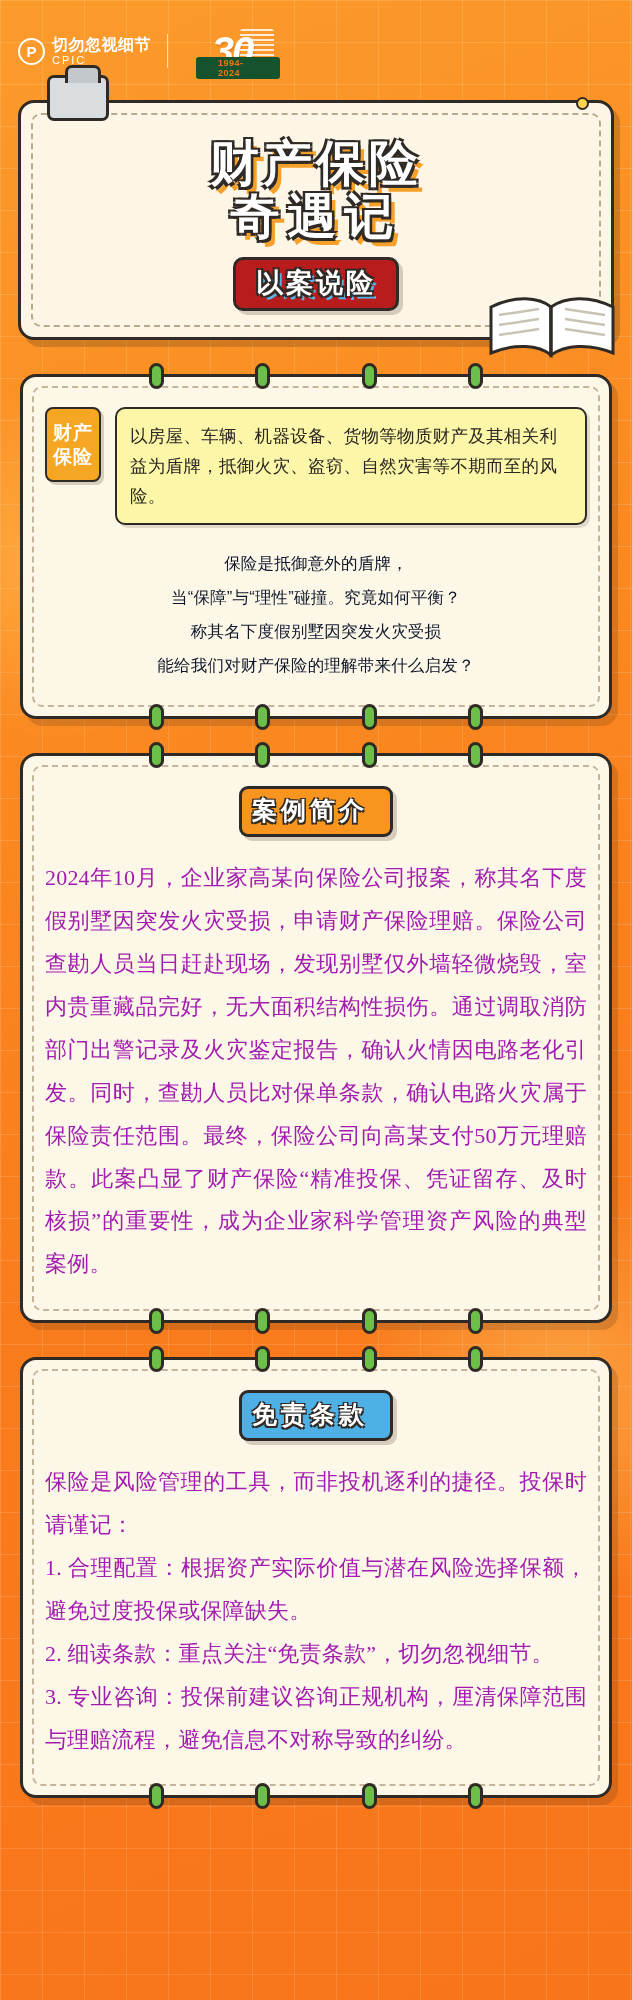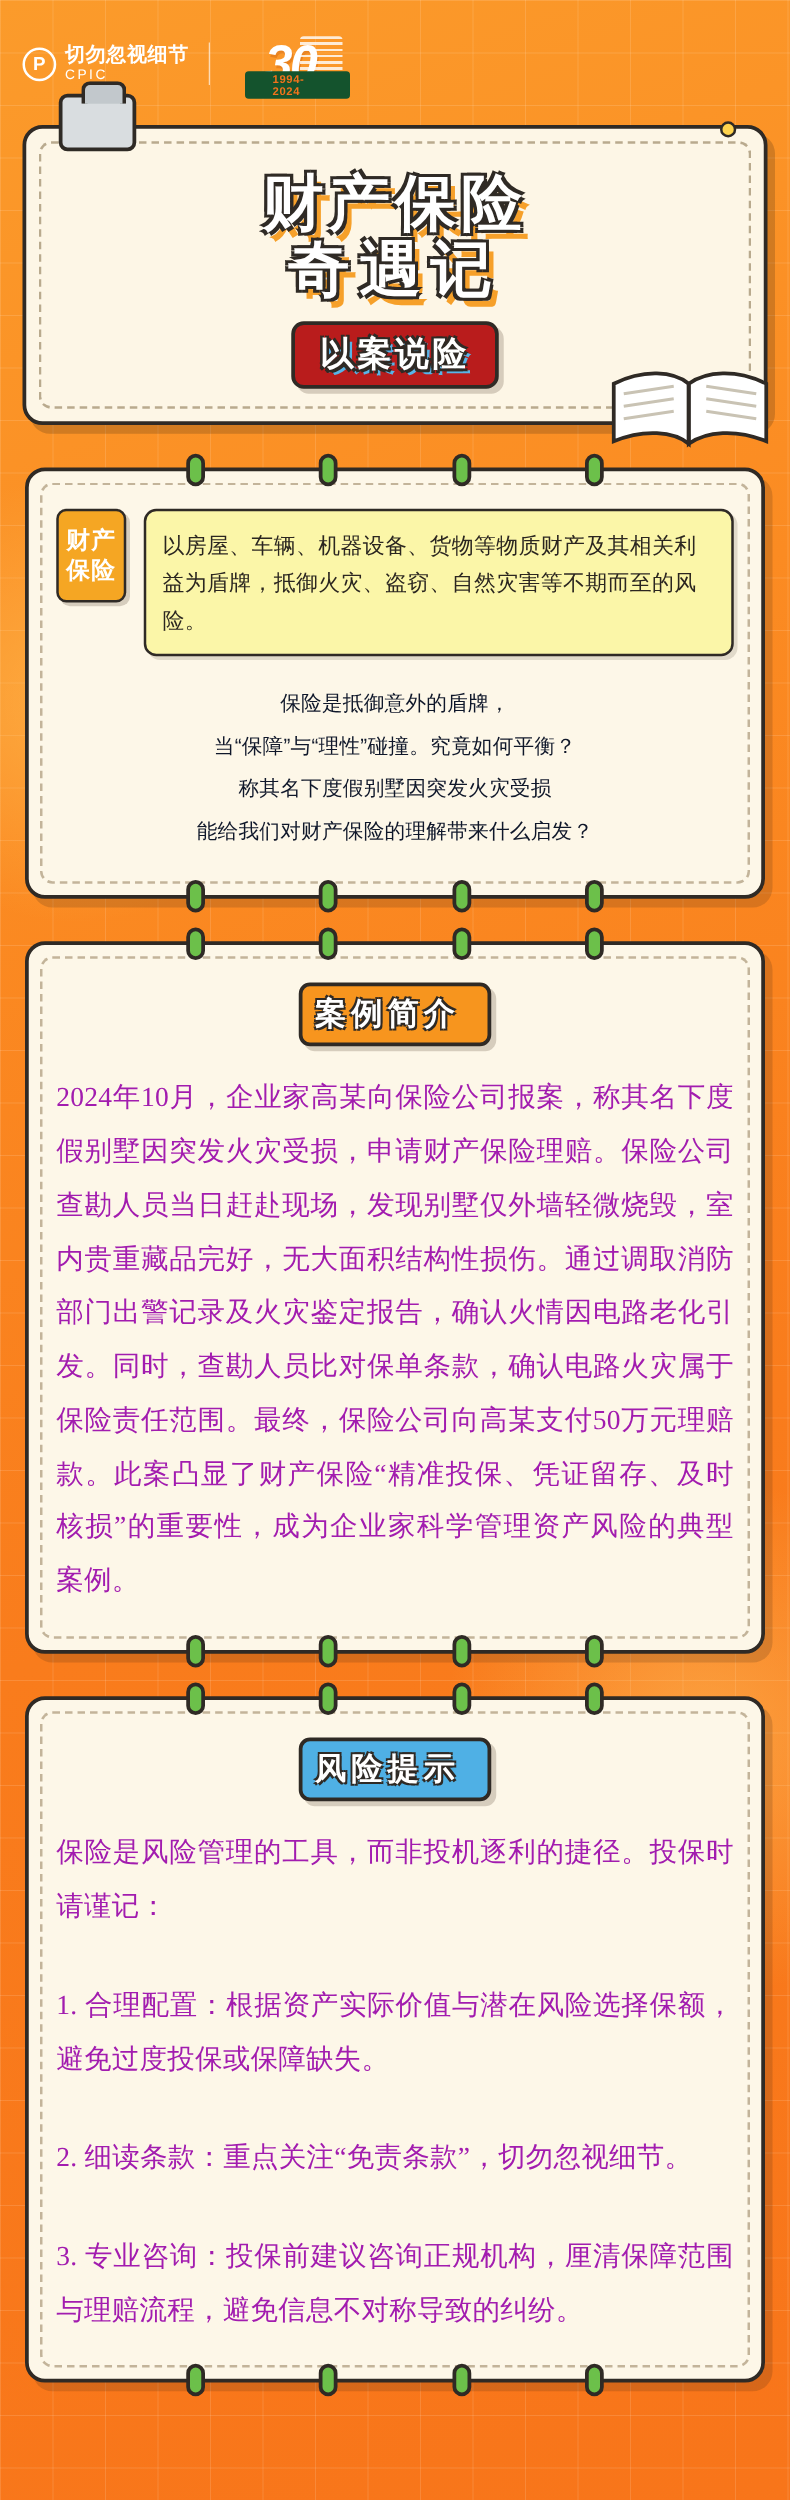--- a/index.html
+++ b/index.html
@@ -313,21 +313,20 @@
     color: #a21caf;
     text-align: justify;
     letter-spacing: 0.2px;
     position: relative;
     z-index: 2;
     font-family: Liberation Serif, serif;
   }
   .body-text p { text-indent: 0; }
   .tip-item {
     text-indent: 2em;
-    margin-top: 36px;
   }
 </style>
 </head>
 <body>
 
 <div class="grid-overlay"></div>
 <div class="glow-1"></div>
 <div class="glow-2"></div>
 
 <div class="logo-bar">
@@ -425,21 +424,21 @@
     <div class="ring"></div>
   </div>
   <div class="rings bottom">
     <div class="ring"></div>
     <div class="ring"></div>
     <div class="ring"></div>
     <div class="ring"></div>
   </div>
 
   <div class="banner-wrap">
-    <div class="banner blue">风险提示</div>
+    <div class="banner blue">免责条款</div>
   </div>
   <div class="body-text">
     <p>保险是风险管理的工具，而非投机逐利的捷径。投保时请谨记：</p>
     <p class="tip-item">1. 合理配置：根据资产实际价值与潜在风险选择保额，避免过度投保或保障缺失。</p>
     <p class="tip-item">2. 细读条款：重点关注“免责条款”，切勿忽视细节。</p>
     <p class="tip-item">3. 专业咨询：投保前建议咨询正规机构，厘清保障范围与理赔流程，避免信息不对称导致的纠纷。</p>
   </div>
 </div>
 
 </body></html>

